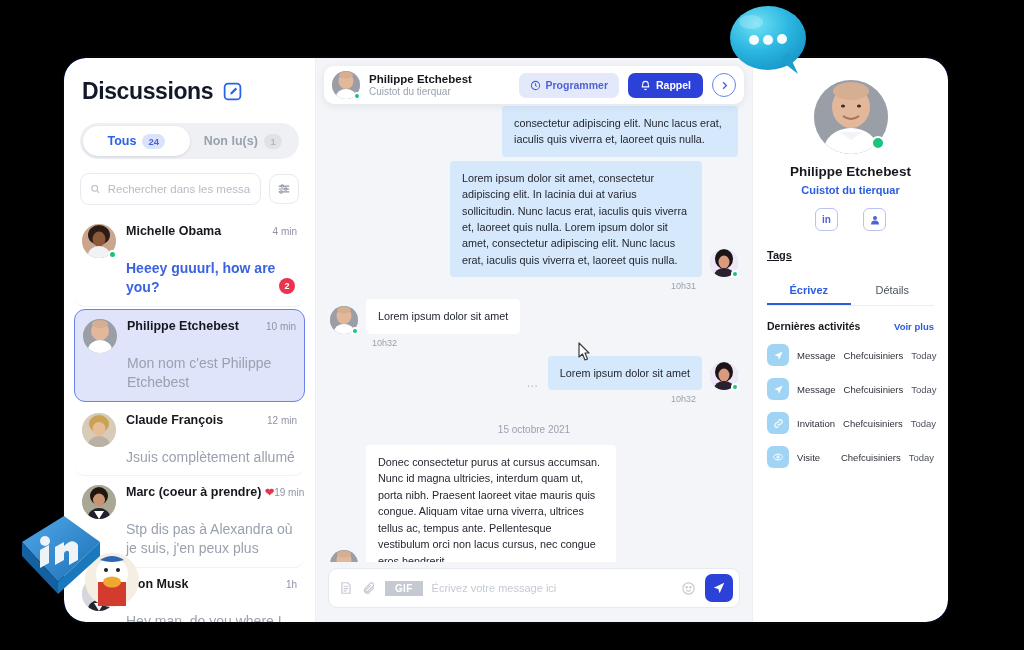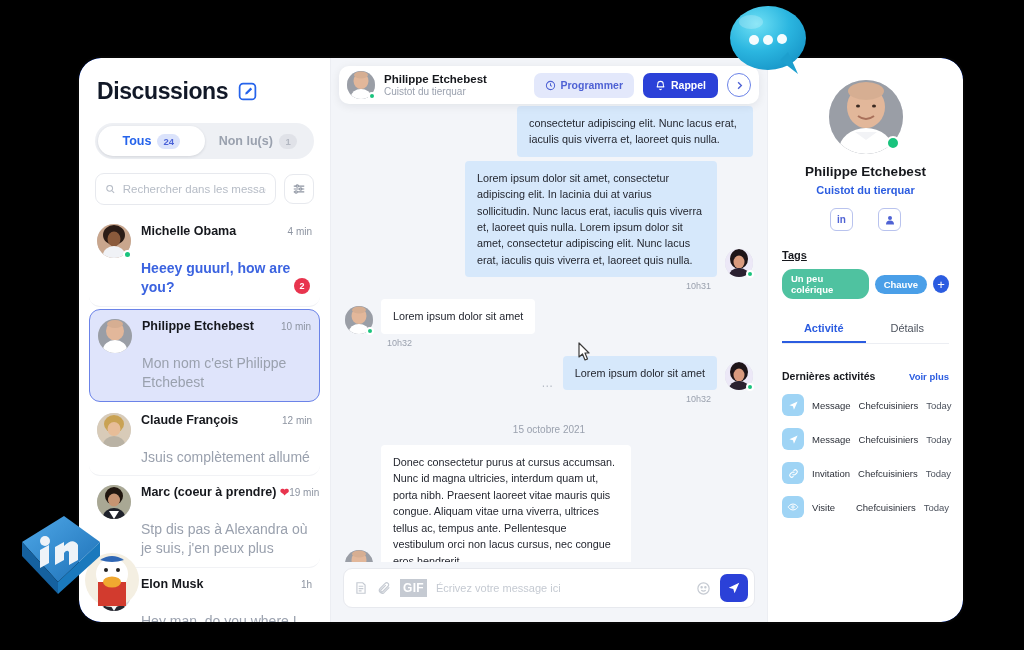--- a/index.html
+++ b/index.html
@@ -7,21 +7,21 @@
     width: 1024px; height: 650px;
     background: #000000;
     font-family: "Liberation Sans", sans-serif;
     overflow: hidden;
   }
   #stage { position: relative; width: 1024px; height: 650px; background: #000; }
 
   
   .app-frame {
     position: absolute;
-    left: 79px; top: 58px;
+    left: 64px; top: 58px;
     width: 884px; height: 564px;
     background: #1d4ed8;
     border-radius: 22px;
     box-shadow: 0 0 0 2px rgba(255,255,255,0.02), 0 18px 48px rgba(0,0,0,0.9);
     display: flex;
     overflow: hidden;
   }
 
   
   .panel-left {
@@ -144,22 +144,22 @@
   .composer {
     margin: 6px 12px 14px 12px; height: 40px; background: #fff; border: 1px solid #e7e9ee;
     border-radius: 9px; display: flex; align-items: center; gap: 9px; padding: 0 6px 0 10px;
   }
   .composer input {
     flex: 1; border: 0; outline: 0; font-size: 11px; color: #9aa1ae; background: transparent;
     font-family: "Liberation Sans", sans-serif;
   }
   .composer input::placeholder { color: #c5cad2; }
   .gif-ico {
-    font-size: 12px; font-weight: 700; color: #fff; background: #c5cad2;
-    border-radius: 0; padding: 2px 3px; letter-spacing: .3px;
+    font-size: 10px; font-weight: 700; color: #fff; background: #c5cad2;
+    border-radius: 0; padding: 2px 10px; letter-spacing: .3px;
   }
   .send-btn {
     width: 28px; height: 28px; border-radius: 7px; background: #2b41d8;
     display: flex; align-items: center; justify-content: center; cursor: pointer;
   }
 
   
   .panel-right {
     width: 196px; flex: 0 0 196px; background: #fff; border-left: 1px solid #eceef3;
     padding: 18px 14px 0 14px; border-radius: 0 22px 22px 0;
@@ -181,21 +181,21 @@
   .tag { font-size: 9.5px; font-weight: 700; color: #fff; border-radius: 11px; padding: 4px 9px; cursor: pointer; }
   .tag-add {
     width: 18px; height: 18px; border-radius: 50%; background: #2b5ce0; color: #fff;
     display: flex; align-items: center; justify-content: center; font-size: 13px; line-height: 1; cursor: pointer;
   }
   .tabs { display: flex; margin-top: 16px; border-bottom: 1px solid #eceef3; }
   .tab {
     flex: 1; text-align: center; font-size: 11px; padding: 7px 0 7px 0; color: #4d535e; cursor: pointer;
   }
   .tab.active { color: #2b5ce0; font-weight: 700; border-bottom: 2px solid #2b5ce0; }
-  .act-head { display: flex; align-items: baseline; justify-content: space-between; margin-top: 26px; }
+  .act-head { display: flex; align-items: baseline; justify-content: space-between; margin-top: 14px; }
   .act-title { font-size: 10.5px; font-weight: 700; color: #16181d; }
   .act-more { font-size: 9.5px; font-weight: 700; color: #2b5ce0; cursor: pointer; }
   .act-row { display: flex; align-items: center; gap: 8px; margin-top: 12px; }
   .act-ic {
     width: 22px; height: 22px; border-radius: 6px; background: #9fd4f5;
     display: flex; align-items: center; justify-content: center; color: #fff; flex: 0 0 22px;
   }
   .act-type { font-size: 9.5px; color: #2c3039; width: 46px; }
   .act-src { font-size: 9.5px; color: #2c3039; flex: 1; }
   .act-day { font-size: 9.5px; color: #4d535e; }
@@ -554,28 +554,23 @@
         <div class="soc">in</div>
         <div class="soc">
           <svg width="12" height="12" viewBox="0 0 24 24" fill="#4f62d4">
             <circle cx="12" cy="8" r="4"></circle>
               <path d="M4 21a8 8 0 0116 0z"></path>
           </svg>
         </div>
       </div>
 
       <div class="sec-label">Tags</div>
-      <div class="tags">
-        <span class="tag" style="background:#4fc2a0">Un peu colérique</span>
-        <span class="tag" style="background:#4a9fe8">Chauve</span>
-        <span class="tag-add">+</span>
-      </div>
 
       <div class="tabs">
-        <div class="tab active">Activité</div>
+        <div class="tab active">Écrivez</div>
         <div class="tab">Détails</div>
       </div>
 
       <div class="act-head">
         <span class="act-title">Dernières activités</span>
         <span class="act-more">Voir plus</span>
       </div>
 
       <div class="act-row">
         <span class="act-ic">

